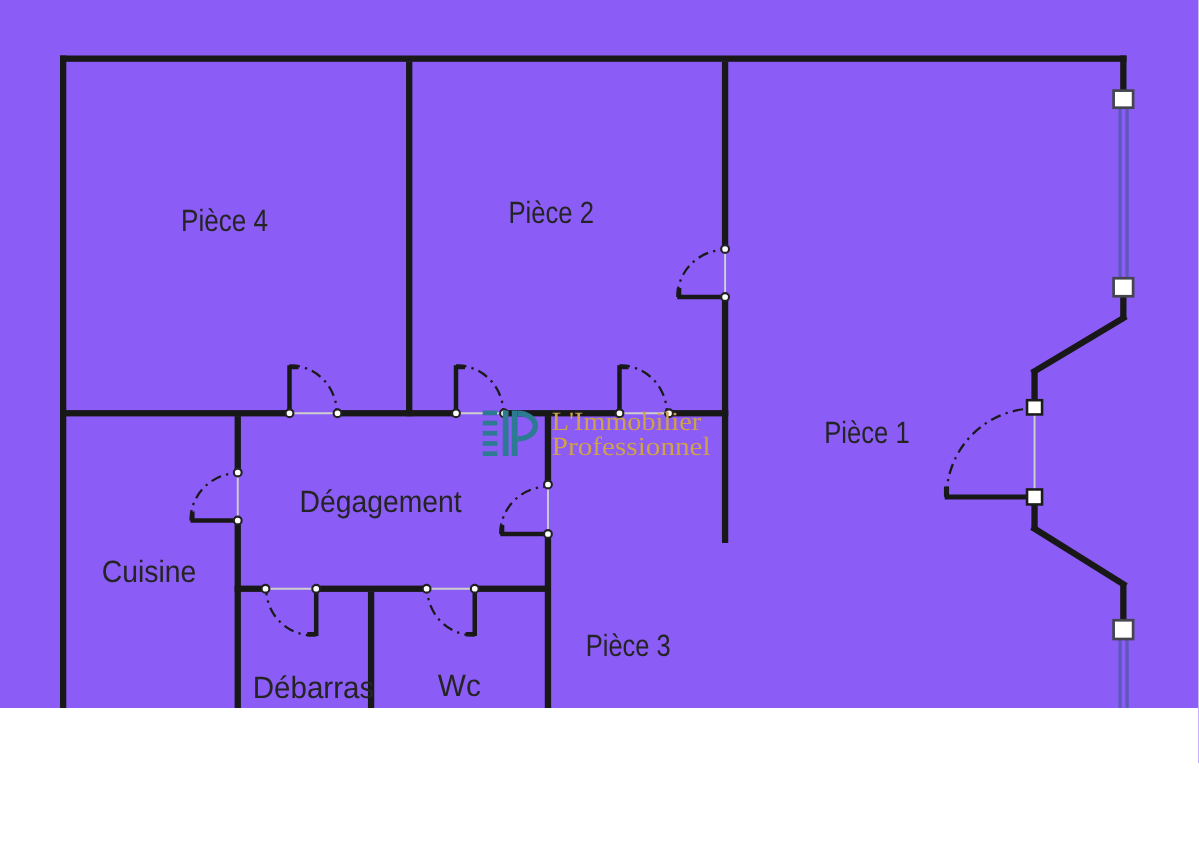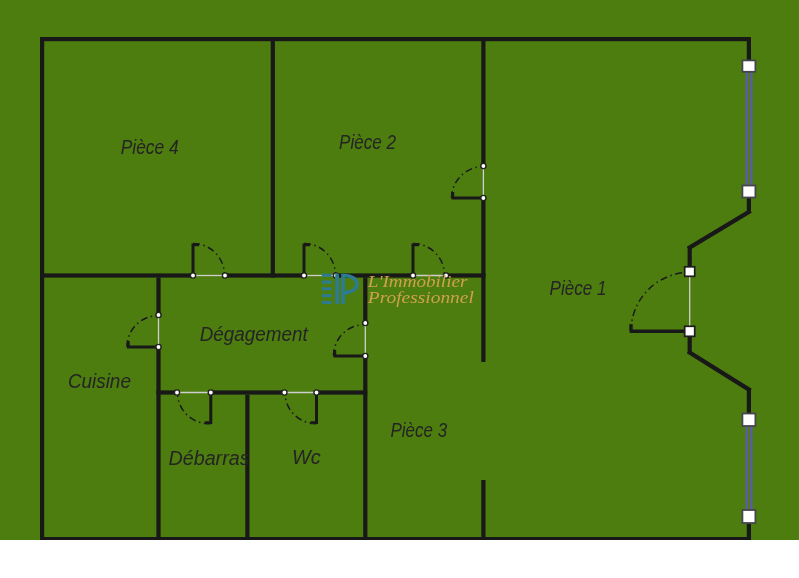--- a/index.html
+++ b/index.html
@@ -1,16 +1,16 @@
 <!DOCTYPE html>
 <html><head>
 <meta charset="utf-8">
 <style>
   html,body{margin:0;padding:0;background:#fff;}
-  .page{position:relative;width:799px;height:540px;background:#4d7c0f;overflow:hidden;font-style:italic;}
+  .page{position:relative;width:799px;height:472px;background:#8b5cf6;overflow:hidden;}
   svg{position:absolute;left:0;top:0;}
   text{font-family:"Liberation Sans",sans-serif;}
   .logo-text text{font-family:"Liberation Serif",serif;}
 </style>
 </head>
 <body>
 <div class="page">
 <svg width="799" height="578" viewBox="0 0 799 578">
 
   <g fill="#181818">

